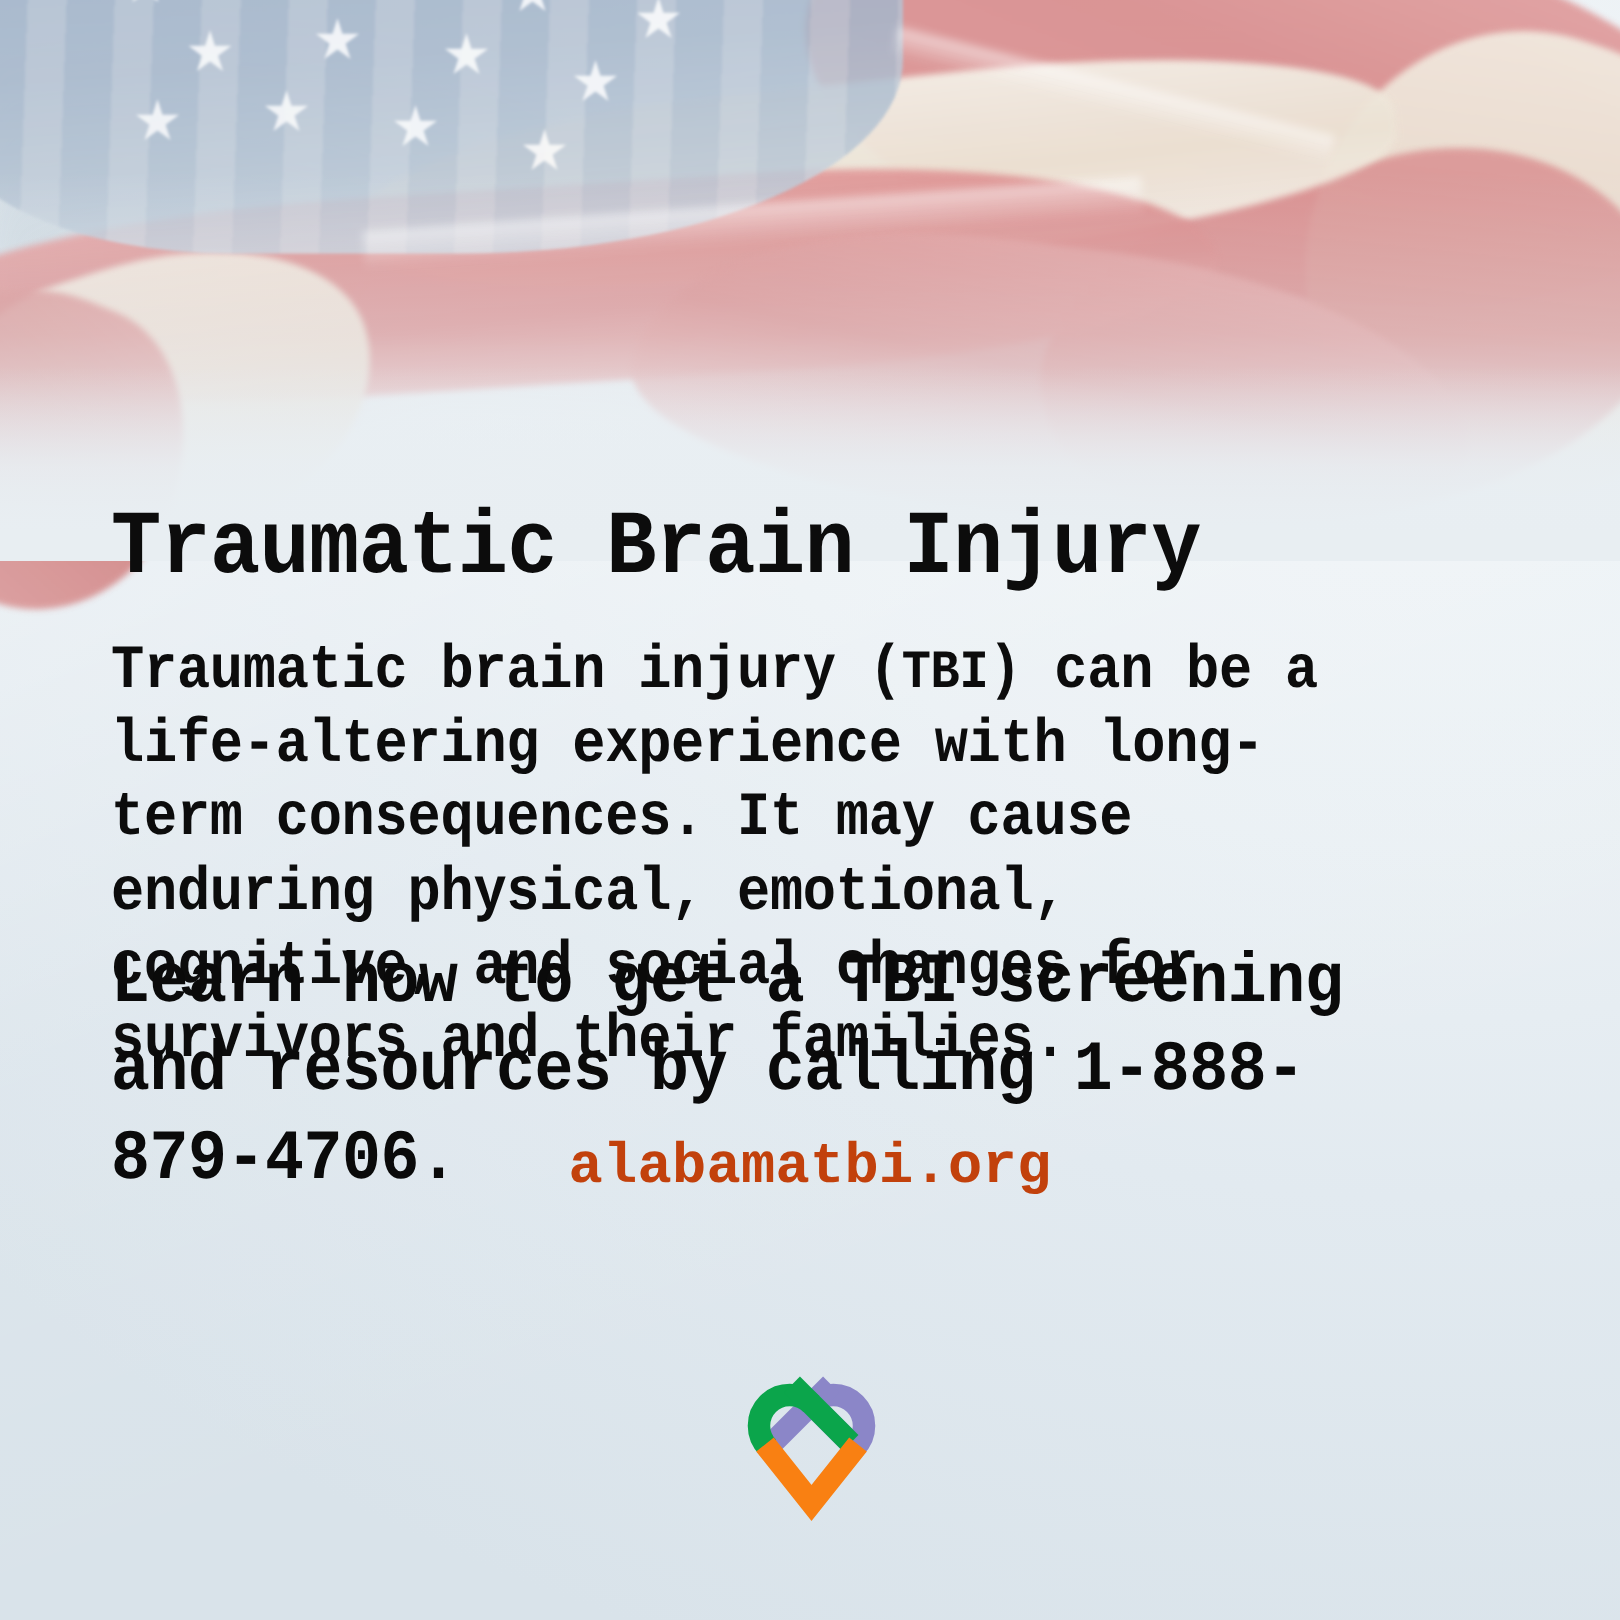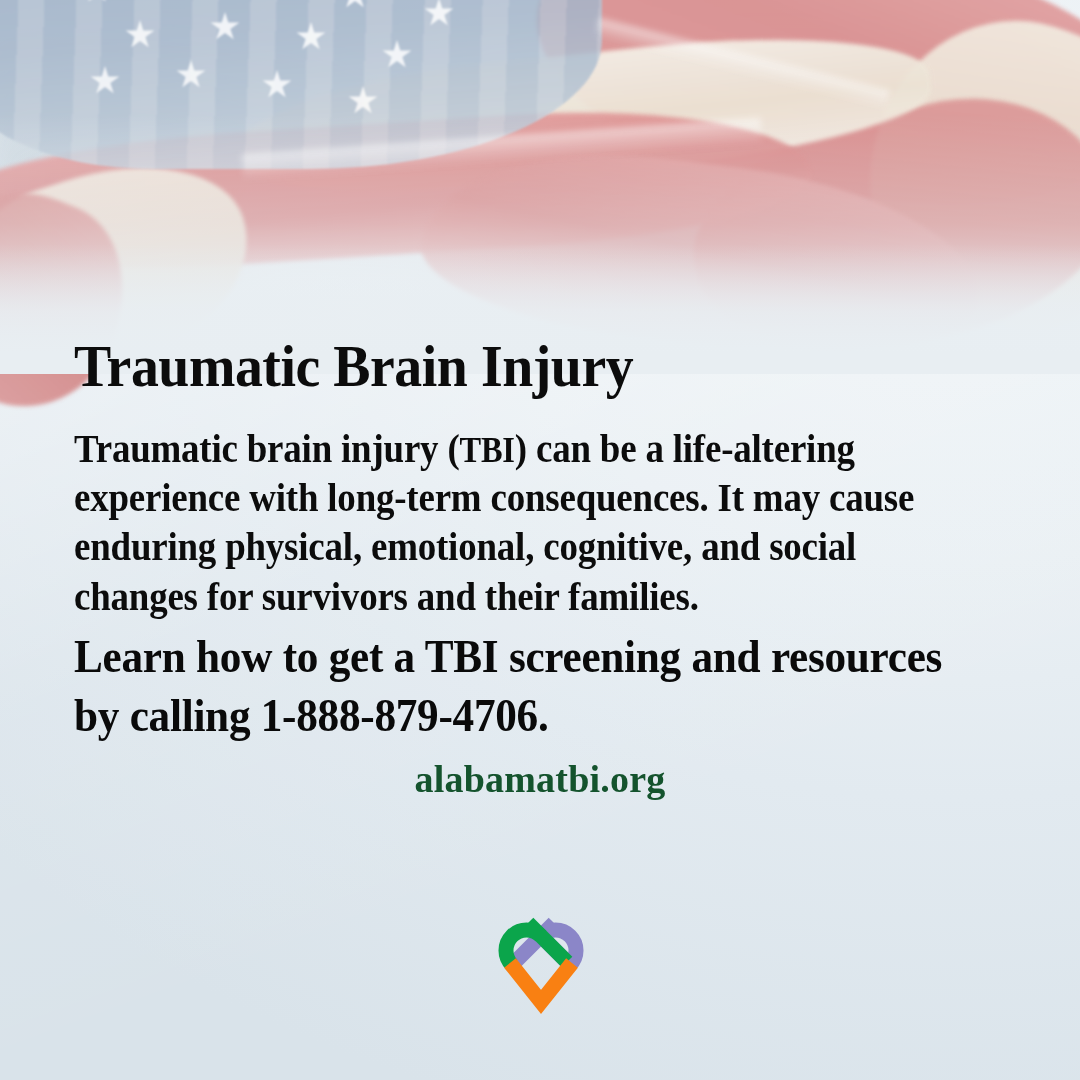--- a/index.html
+++ b/index.html
@@ -6,21 +6,21 @@
     margin: 0;
     padding: 0;
     background: #ffffff;
   }
   #poster {
     position: relative;
     width: 1080px;
     height: 1080px;
     overflow: hidden;
     background: #e9eff3;
-    font-family: Liberation Serif, serif;
+    font-family: Liberation Mono, monospace;
   }
 
   
   .bg-base {
     position: absolute;
     inset: 0;
     background:
       radial-gradient(120% 90% at 88% 18%, #f2f6f8 0%, #eaf0f4 38%, #e2eaf0 62%, #d9e3ea 100%),
       linear-gradient(205deg, #eef3f6 0%, #e7eef2 45%, #dbe5ec 78%, #d5e0e8 100%);
   }
@@ -213,21 +213,21 @@
   }
   .url {
     position: absolute;
     left: 0;
     top: 757px;
     width: 1080px;
     text-align: center;
     font-size: 38px;
     font-weight: 700;
     letter-spacing: .2px;
-    color: #14532d;
+    color: #c2410c;
   }
 
   
   .logo {
     position: absolute;
     left: 484px;
     top: 903px;
     width: 114px;
     height: 112px;
   }

